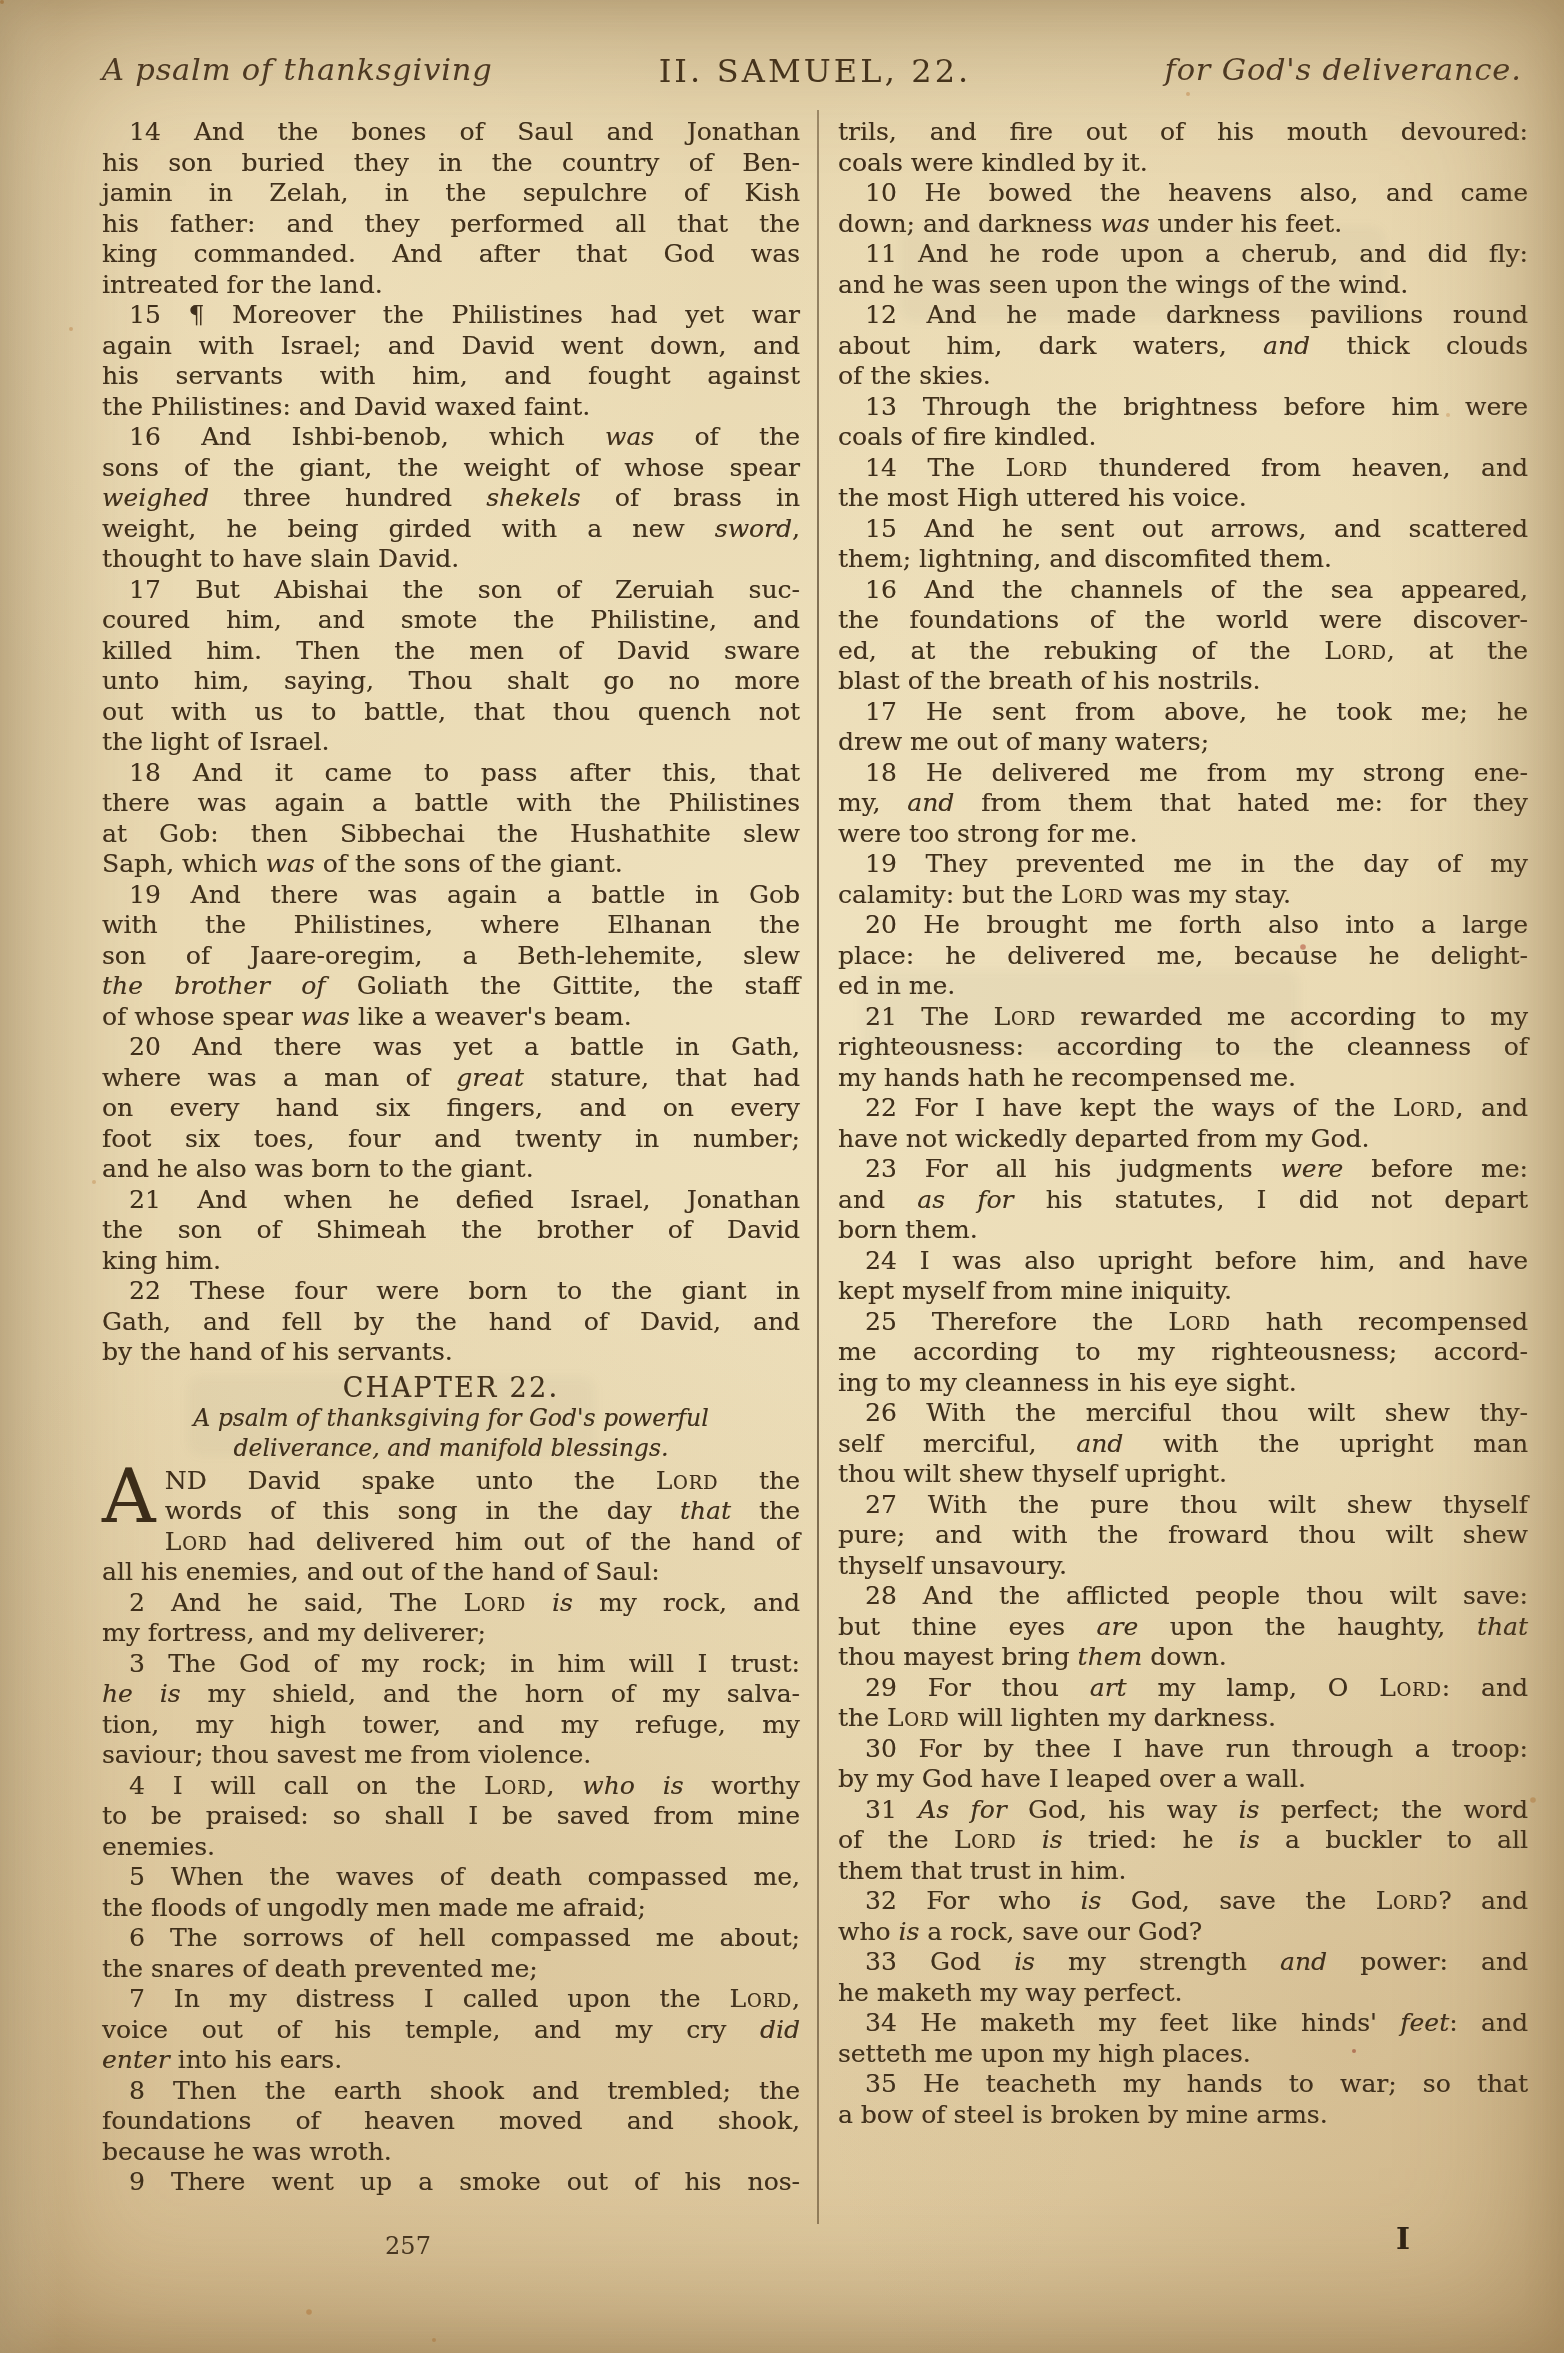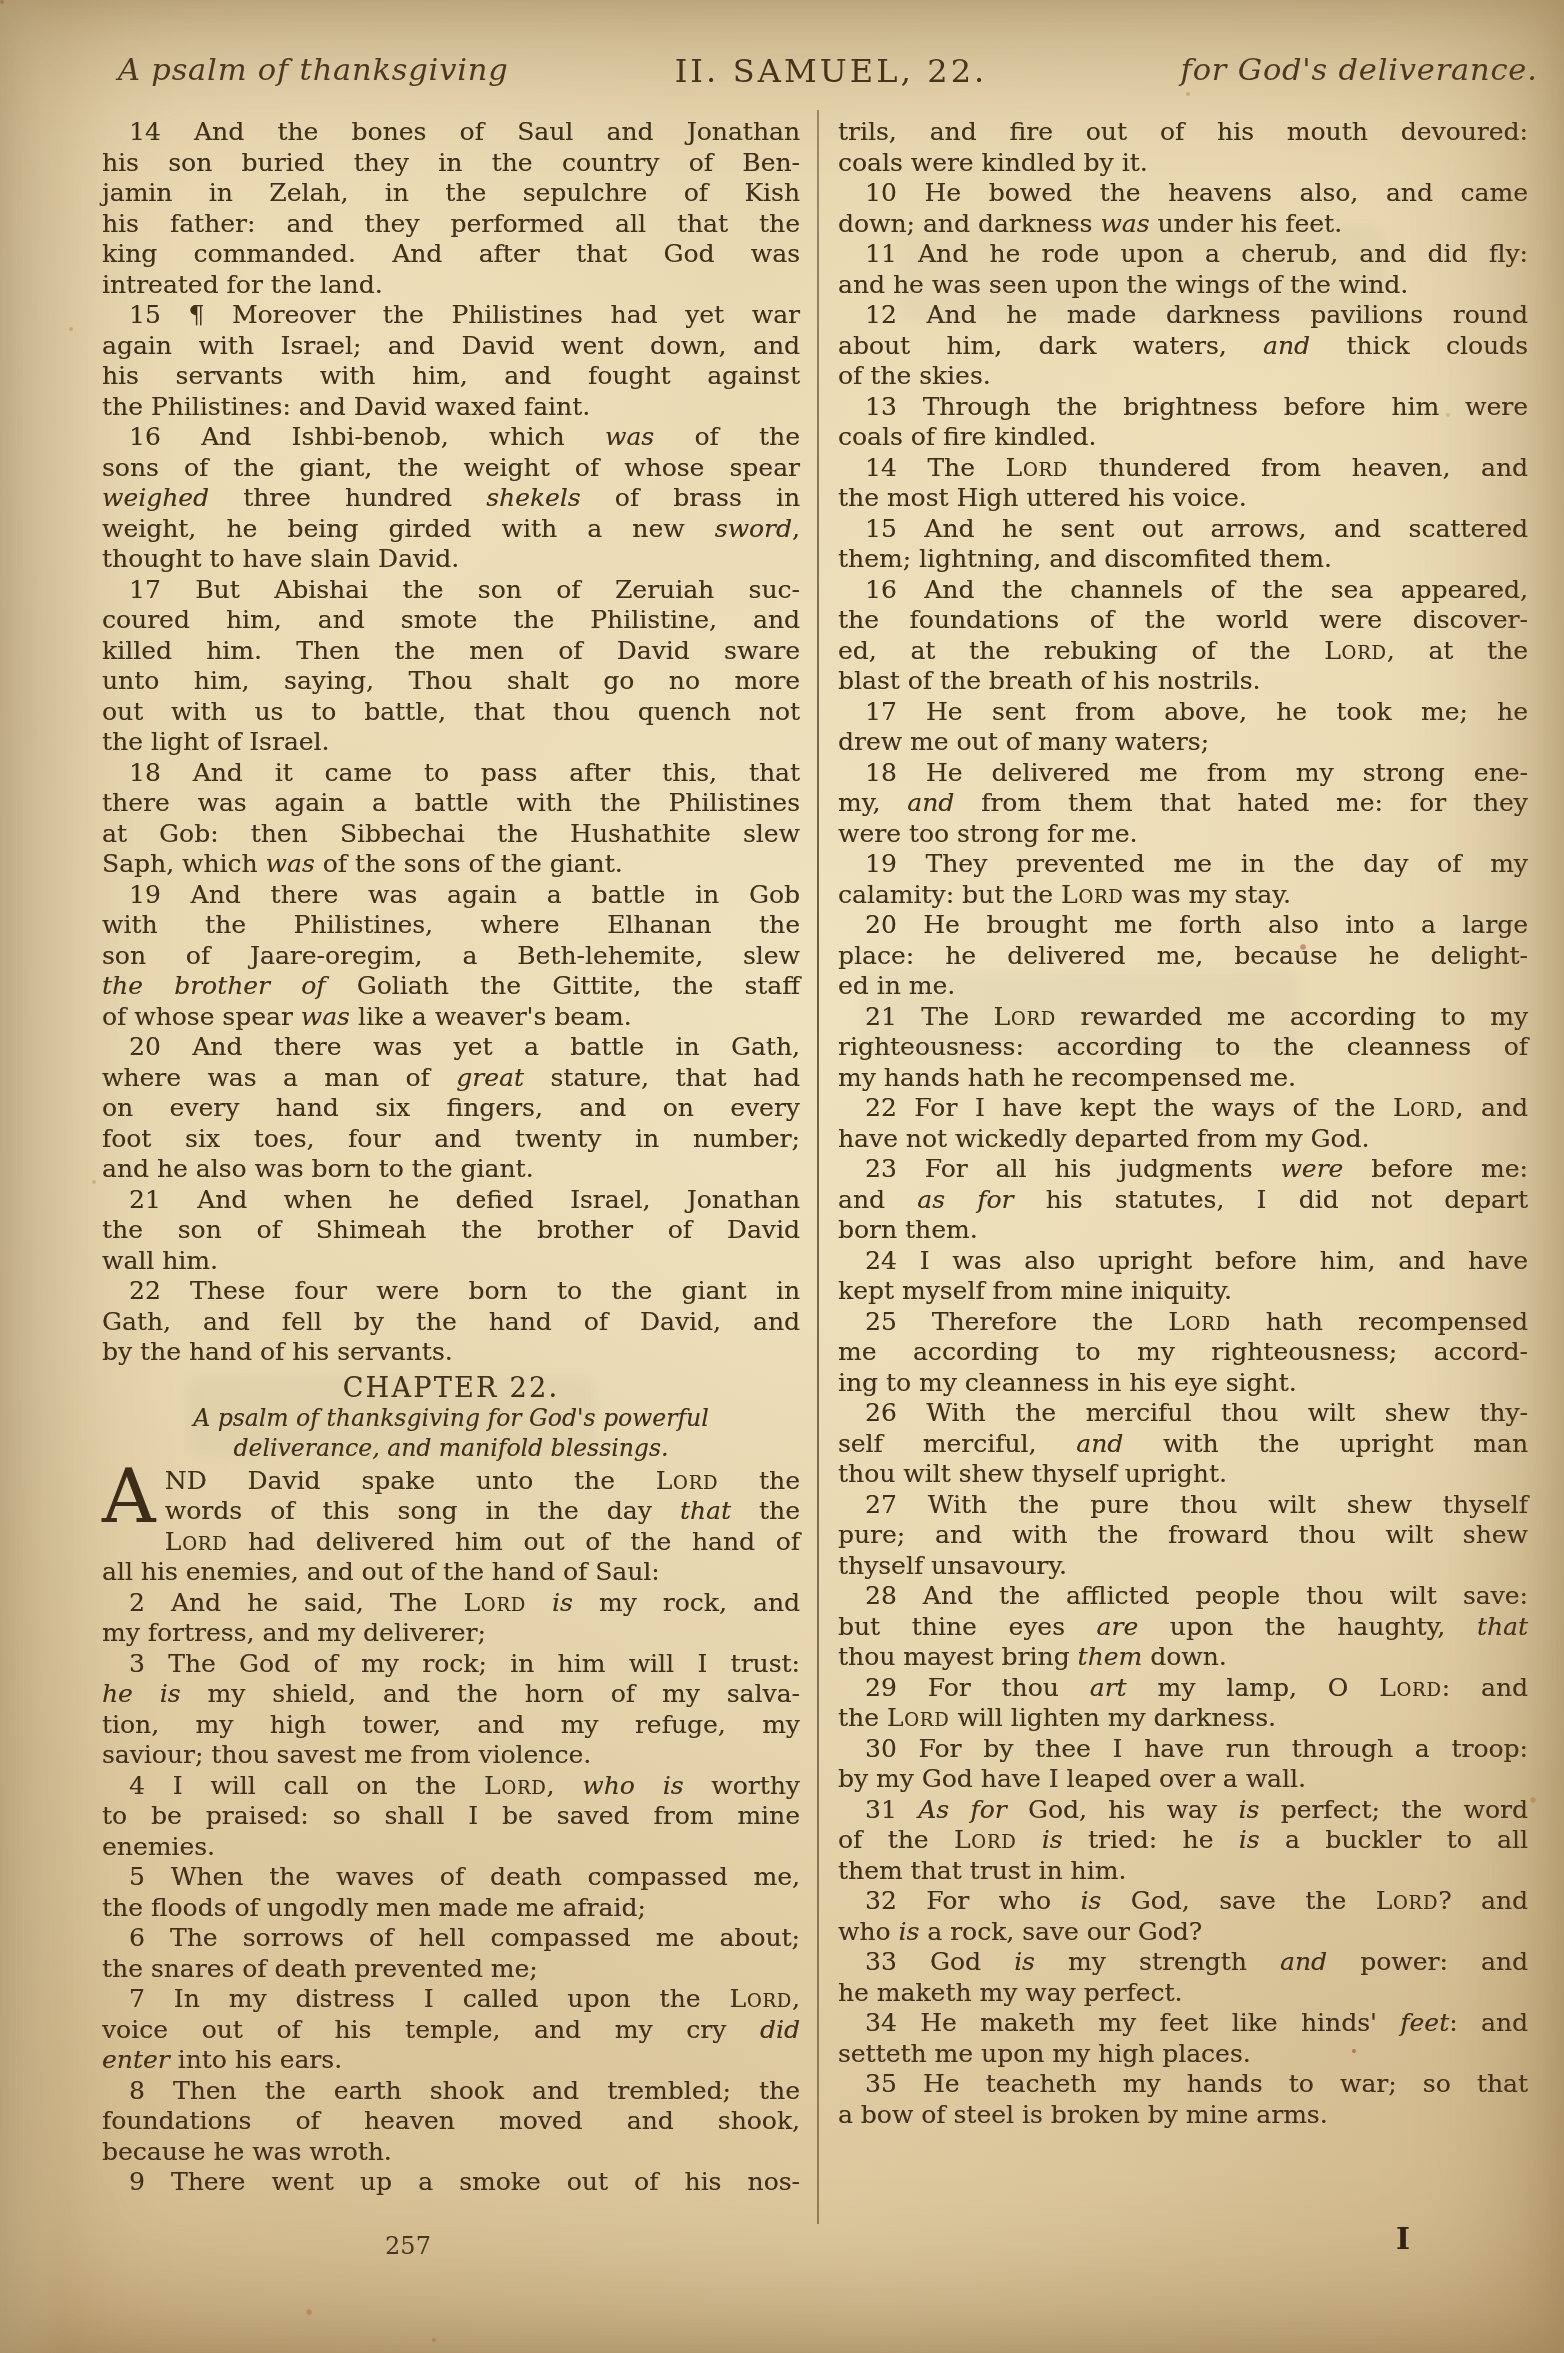--- a/index.html
+++ b/index.html
@@ -33,21 +33,21 @@
                 1301px 945px 0 0.8px rgba(170,60,40,.5),
                 69px 327px 0 0 rgba(186,116,48,.35),
                 1531px 1798px 0 0.8px rgba(186,116,48,.4),
                 432px 2338px 0 0 rgba(186,116,48,.4),
                 1352px 2049px 0 0 rgba(150,60,40,.55),
                 92px 1180px 0 0 rgba(186,116,48,.32),
                 1446px 413px 0 0 rgba(186,116,48,.3);
   }
   .ghost{position:absolute;pointer-events:none;background:rgba(110,120,100,.05);filter:blur(4.7px);border-radius:14px;}
 
-  .running-head{position:absolute;top:52px;left:102px;width:1426px;height:41px;color:#4a3723;margin-left:16px;}
+  .running-head{position:absolute;top:52px;left:102px;width:1426px;height:41px;color:#4a3723;}
   .rh-left{position:absolute;left:0;top:0;font-style:italic;font-size:30.5px;letter-spacing:0.8px;}
   .rh-center{position:absolute;left:50%;top:0;transform:translateX(-50%);font-size:32px;letter-spacing:3.1px;color:#43321d;}
   .rh-right{position:absolute;right:6.3px;top:0;font-style:italic;font-size:30.5px;letter-spacing:0.8px;}
 
   .divider{position:absolute;left:817px;top:110px;height:2114px;width:1.6px;
     background:linear-gradient(rgba(96,76,48,.55), rgba(74,58,36,.8) 40%, rgba(96,76,48,.6));}
 
   .col{position:absolute;top:117px;font-size:25px;line-height:30.5px;color:#40301c;
     text-shadow:0.2px 0.3px 0.5px rgba(62,45,25,.45);}
   .col-left{left:102px;width:698px;}
@@ -132,21 +132,21 @@
       <div class="verse">
         <div class="ln first">20 And there was yet a battle in Gath,</div>
         <div class="ln">where was a man of <span class="it">great</span> stature, that had</div>
         <div class="ln">on every hand six fingers, and on every</div>
         <div class="ln">foot six toes, four and twenty in number;</div>
         <div class="ln last">and he also was born to the giant.</div>
       </div>
       <div class="verse">
         <div class="ln first">21 And when he defied Israel, Jonathan</div>
         <div class="ln">the son of Shimeah the brother of David</div>
-        <div class="ln last">wall him.</div>
+        <div class="ln last">king him.</div>
       </div>
       <div class="verse">
         <div class="ln first">22 These four were born to the giant in</div>
         <div class="ln">Gath, and fell by the hand of David, and</div>
         <div class="ln last">by the hand of his servants.</div>
       </div>
       <div class="chapter">CHAPTER 22.</div>
       <div class="summary">
         <div>A psalm of thanksgiving for God's powerful</div>
         <div>deliverance, and manifold blessings.</div>

